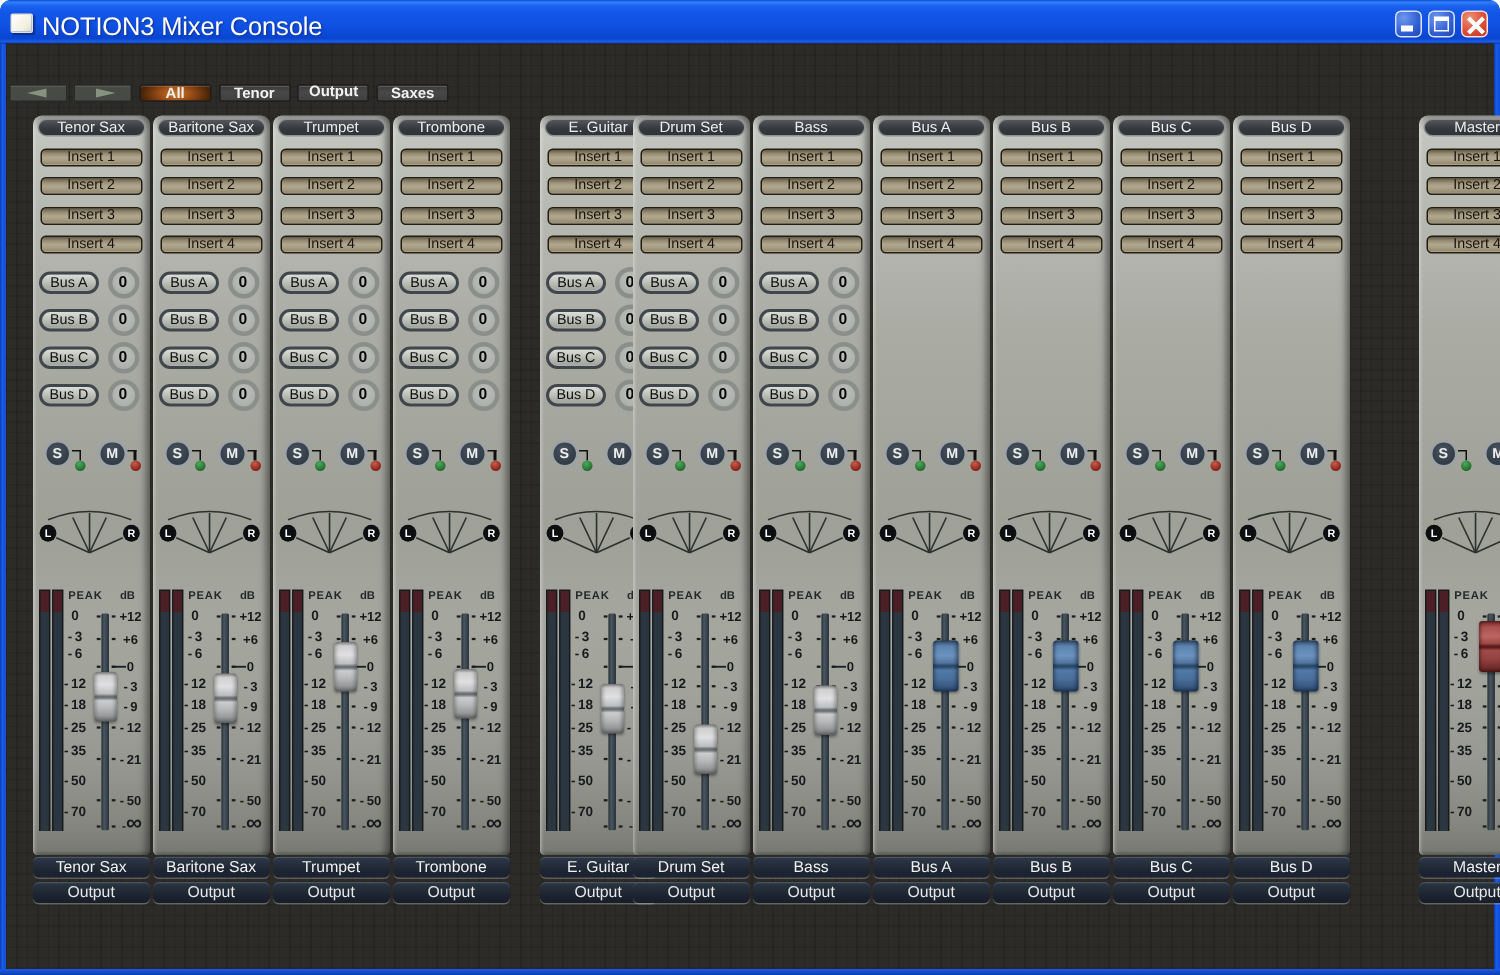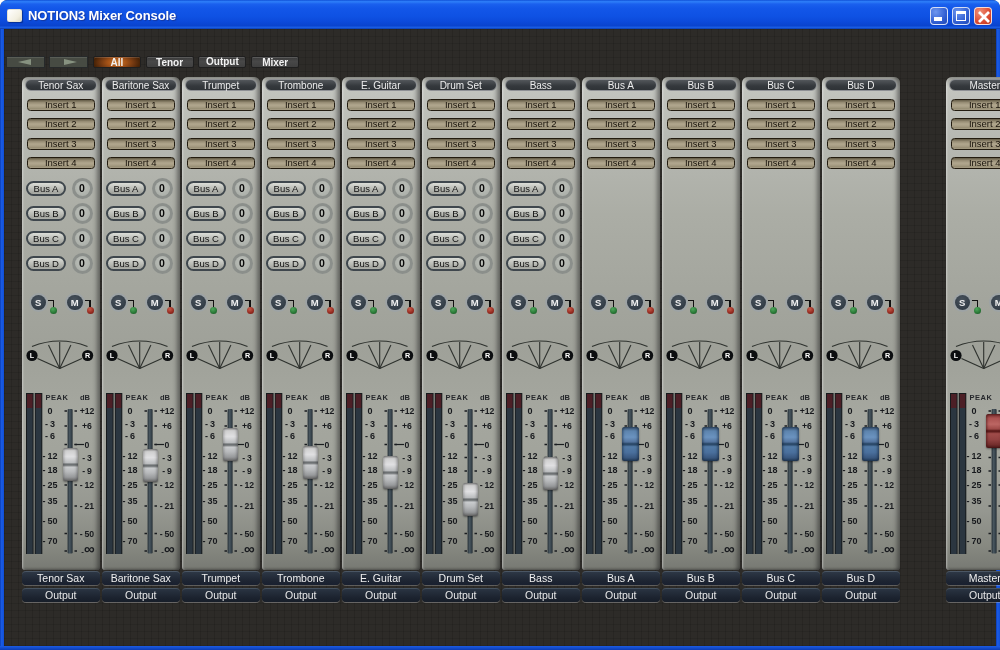--- a/index.html
+++ b/index.html
@@ -3,21 +3,21 @@
 *{margin:0;padding:0;box-sizing:border-box}
 html,body{width:1000px;height:650px;overflow:hidden;font-family:"Liberation Sans",sans-serif}
 #win{position:absolute;inset:0;background:#2c2a28;border-radius:8px 8px 0 0}
 #bleft,#bright,#bbottom{position:absolute;background:linear-gradient(90deg,#0c3cb4,#1b5ce4 40%,#0f4ed8)}
 #bleft{left:0;top:28px;width:4px;height:622px}
 #bright{left:996px;top:28px;width:4px;height:622px}
 #bbottom{left:0;top:646px;width:1000px;height:4px;background:linear-gradient(#1b5ce4,#0c3cb4)}
 #tbar{position:absolute;left:0;top:0;width:1000px;height:29px;border-radius:7px 7px 0 0;
  background:linear-gradient(#0a44c8 0%,#2472f4 3%,#2e7ef8 6%,#1a60ee 14%,#1256e8 30%,#0f52e4 55%,#0c4ada 75%,#0a44ce 88%,#1b5fe4 96%,#07349e 100%)}
 #ticon{position:absolute;left:7px;top:9px;width:15px;height:13px;background:linear-gradient(135deg,#ffffff,#f2efe0 70%,#dcd8c4);border:1px solid #e6e2d0;border-radius:1.5px;box-shadow:1px 1px 1px rgba(0,20,80,.5)}
-#ttext{position:absolute;left:28px;top:7.5px;font-size:13px;font-weight:bold;color:#fff;text-shadow:1px 1px 1px #16379c;letter-spacing:-0.1px}
+#ttext{position:absolute;left:28px;top:7.5px;font-size:17px;font-weight:normal;color:#fff;text-shadow:1px 1px 1px #16379c;letter-spacing:-0.1px}
 .wbtn{position:absolute;top:6.5px;width:18px;height:18.5px;border-radius:4px;border:1px solid rgba(255,255,255,.8)}
 #bmin{left:929.5px;background:radial-gradient(circle at 30% 25%,#6e96ee,#3260d4 60%,#1e47b4)}
 #bmax{left:951.5px;background:radial-gradient(circle at 30% 25%,#6e96ee,#3260d4 60%,#1e47b4)}
 #bcls{left:973.5px;background:radial-gradient(circle at 30% 25%,#f09078,#dd5037 55%,#c03318)}
 #bmin b{position:absolute;left:3.5px;bottom:3.5px;width:7.5px;height:3.5px;background:#fff}
 #bmax b{position:absolute;left:3px;top:3px;width:10.5px;height:10px;border:1.8px solid #fff;border-top-width:3.2px}
 #bcls svg{position:absolute;left:1px;top:1px}
 #content{position:absolute;left:4px;top:29px;width:992px;height:617px;background:
  repeating-linear-gradient(90deg,rgba(0,0,0,.12) 0 1px,transparent 1px 7px),
  repeating-linear-gradient(0deg,rgba(0,0,0,.10) 0 1px,transparent 1px 7px),
@@ -90,21 +90,21 @@
   </div>
 <div class="navb" style="left:5.5px;top:55.5px">
     <div class="arr arl"></div>
   </div>
 <div class="navb" style="left:48.5px;top:55.5px">
     <div class="arr arr2"></div>
   </div>
 <div class="tab" id="taball" style="left:92.8px;line-height:11px">All</div>
 <div class="tab" id="tabbrass" style="left:145.6px;line-height:11px">Tenor</div>
 <div class="tab" id="tabrhythm" style="left:198.39999999999998px;line-height:10px">Output</div>
-<div class="tab" id="tabsaxes" style="left:251.2px;line-height:11px">Mixer</div>
+<div class="tab" id="tabsaxes" style="left:251.2px;line-height:11px">Saxes</div>
 <div class="strip" style="left:22px">
     <div class="panel"></div>
     <div class="hdr">Tenor Sax</div>
     <div class="ins" style="top:22px">Insert 1</div>
     <div class="ins" style="top:41px">Insert 2</div>
     <div class="ins" style="top:61px">Insert 3</div>
     <div class="ins" style="top:80px">Insert 4</div>
     <div class="busb" style="top:104px">Bus A</div>
     <div class="knob" style="top:101px">
       <div class="ki">0</div>
@@ -519,21 +519,21 @@
           <stop offset="0.7" stop-color="#3a4750"></stop>
           <stop offset="1" stop-color="#20282e"></stop>
         </linearGradient>
       </defs>
       <rect x="45.6" y="21" width="5" height="144.5" rx="1" fill="url(#trk)"></rect>
     </svg>
     <div class="fh fgrey" style="top:369.0px"><i></i></div>
     <div class="nlab">Trombone</div>
     <div class="olab">Output</div>
   </div>
-<div class="strip" style="left:342px">
+<div class="strip" style="left:360px">
     <div class="panel"></div>
     <div class="hdr">E. Guitar</div>
     <div class="ins" style="top:22px">Insert 1</div>
     <div class="ins" style="top:41px">Insert 2</div>
     <div class="ins" style="top:61px">Insert 3</div>
     <div class="ins" style="top:80px">Insert 4</div>
     <div class="busb" style="top:104px">Bus A</div>
     <div class="knob" style="top:101px">
       <div class="ki">0</div>
     </div>

